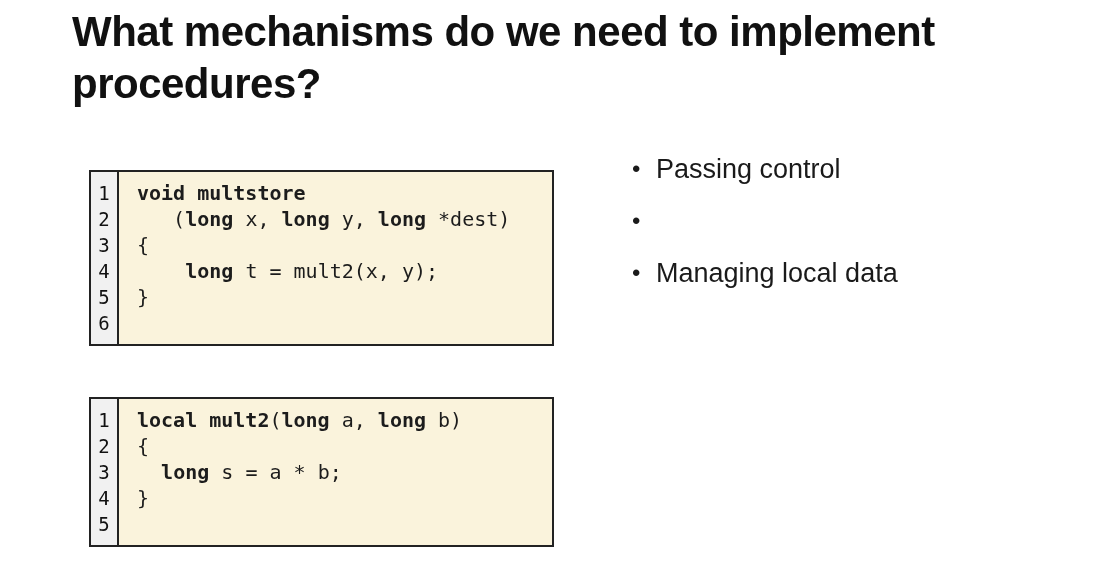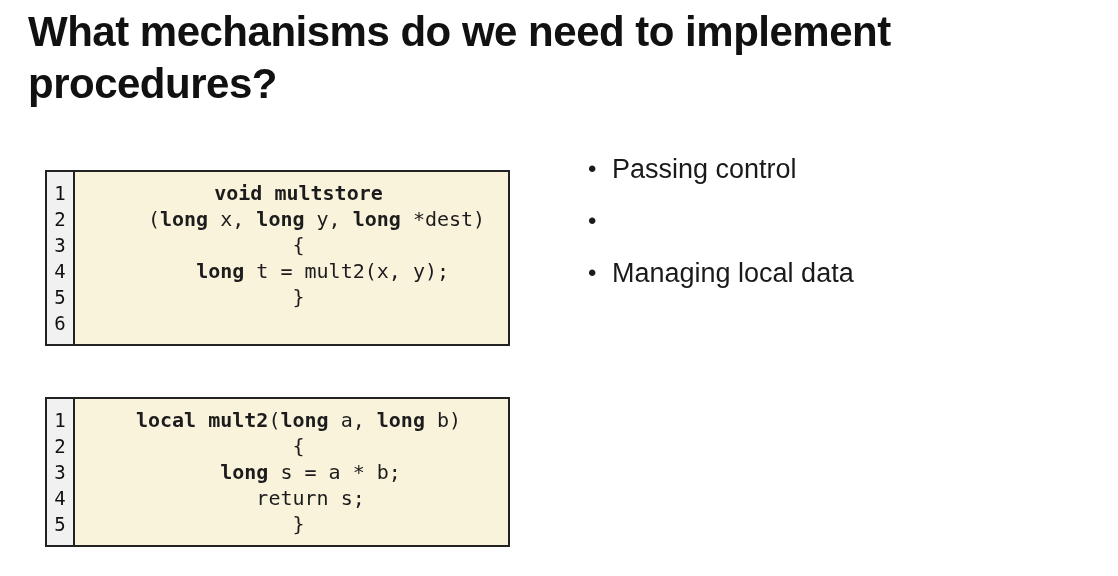--- a/index.html
+++ b/index.html
@@ -10,21 +10,21 @@
     --text: #1a1a1a;
   }
   * { margin: 0; padding: 0; box-sizing: border-box; }
   html, body { width: 1118px; height: 576px; overflow: hidden; }
   body {
     background: var(--slide-bg);
     font-family: "Liberation Sans", sans-serif;
     color: var(--text);
     position: relative;
   }
-  .slide { position: absolute; inset: 0; }
+  .slide { position: absolute; inset: 0; margin-left: 44px; }
 
   .title {
     position: absolute;
     left: 28px;
     top: 6px;
     width: 1010px;
     font-size: 42px;
     line-height: 52px;
     font-weight: 600;
     letter-spacing: -0.5px;
@@ -56,21 +56,20 @@
     display: block;
     font-size: 19px;
     line-height: 26px;
     color: #111111;
   }
   .code-col {
     flex: 1 1 auto;
     background: var(--code-bg);
     padding: 8px 4px 8px 18px;
     overflow: hidden;
-    text-align: center;
   }
   .code-line {
     display: block;
     white-space: pre;
     color: #1c1c1c;
   }
   .code-line .bold { font-weight: bold; }
 
   .bullets {
     position: absolute;
@@ -123,21 +122,20 @@
         <span class="line-num">1</span>
         <span class="line-num">2</span>
         <span class="line-num">3</span>
         <span class="line-num">4</span>
         <span class="line-num">5</span>
       </div>
     <div class="code-col">
         <span class="code-line"><span class="bold">local mult2</span><span>(</span><span class="bold">long</span><span> a, </span><span class="bold">long</span><span> b)</span></span>
         <span class="code-line"><span>{</span></span>
         <span class="code-line"><span>  </span><span class="bold">long</span><span> s = a * b;</span></span>
-        <span class="code-line"><span>  return s;</span></span>
         <span class="code-line"><span>}</span></span>
       </div>
   </div>
 
   <div class="bullets">
       <div class="bullet-row">
         <span class="bullet-marker">•</span>
         <span class="bullet-text">Passing control</span>
       </div>
       <div class="bullet-row">

